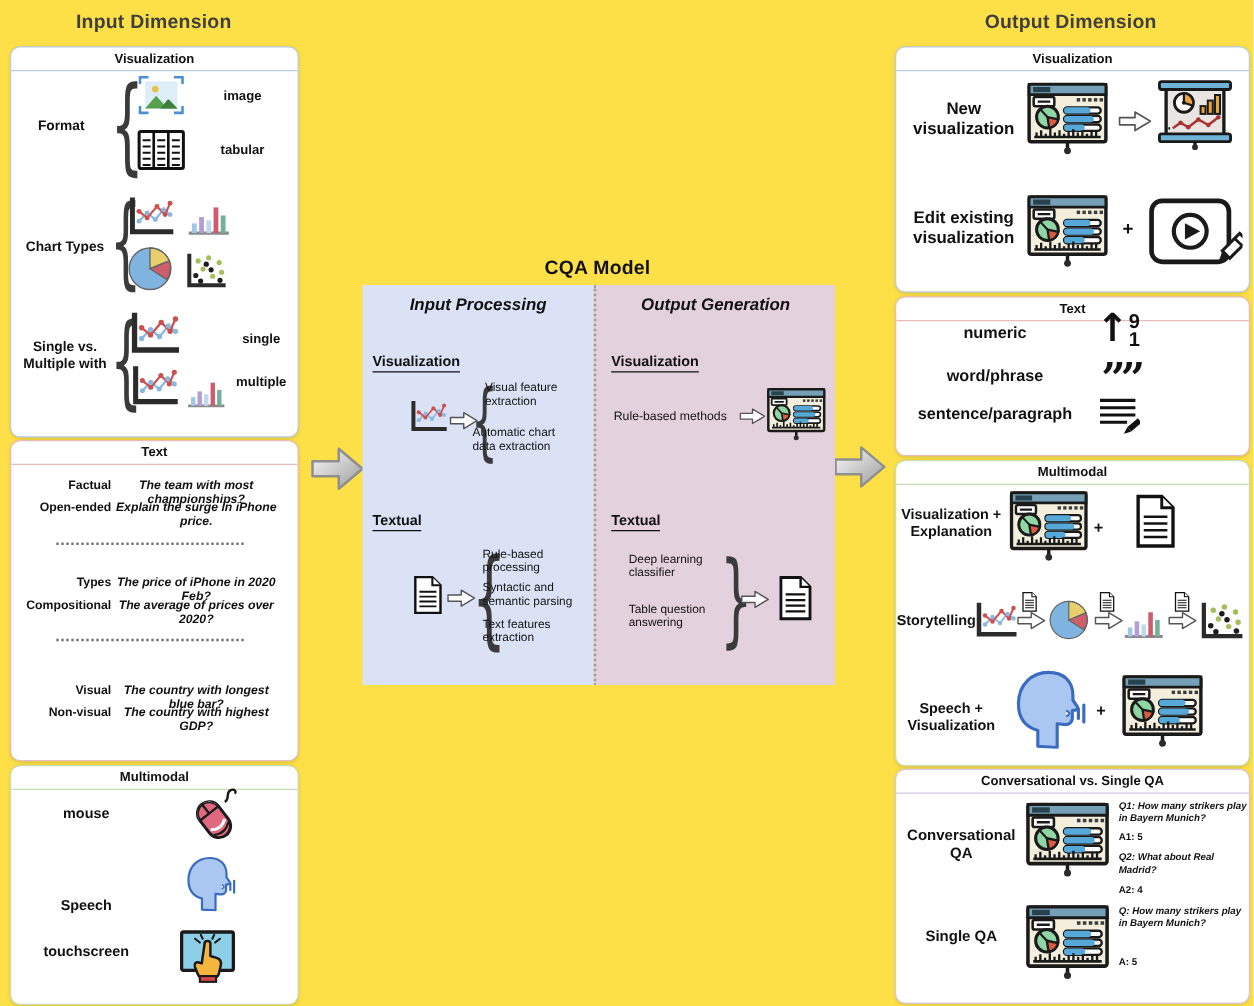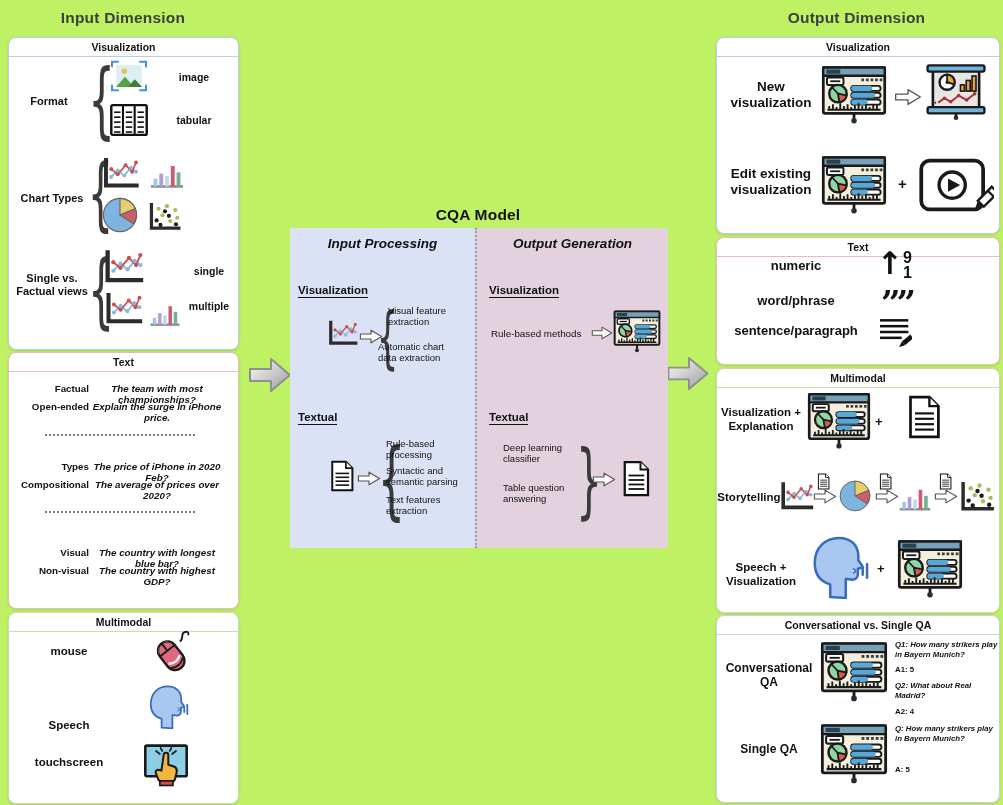--- a/index.html
+++ b/index.html
@@ -1,16 +1,16 @@
 <!DOCTYPE html>
 <html><head>
 <meta charset="utf-8">
 <style>
   html,body{margin:0;padding:0;background:#fff}
-  .canvas{position:relative;width:1003px;height:805px;background:#bef264;overflow:hidden;
+  .canvas{position:relative;width:1003px;height:805px;background:#fde047;overflow:hidden;
           font-family:"Liberation Sans",sans-serif;color:#111}
   .abs{position:absolute}
   .col-title{position:absolute;font-weight:bold;font-size:15.5px;color:#3f3f3f;text-align:center;letter-spacing:.2px}
   .box{position:absolute;background:#fff;border-radius:8px;box-shadow:0 1px 3px rgba(0,0,0,.12)}
   .hd{font-weight:bold;font-size:10.5px;text-align:center;padding:3px 0 3px;border-bottom:1.5px solid}
   .b-blue{border:1.5px solid #b9cde5}.b-blue .hd{border-color:#b9cde5}
   .b-red{border:1.5px solid #e7bcba}.b-red .hd{border-color:#e7bcba}
   .b-green{border:1.5px solid #c9ddb5}.b-green .hd{border-color:#c9ddb5}
   .b-purple{border:1.5px solid #d3c8e8}.b-purple .hd{border-color:#d3c8e8}
   .lbl{position:absolute;font-weight:bold;text-align:center;line-height:1.2}
@@ -285,21 +285,21 @@
     <svg class="ic" style="left:137px;top:119px" width="42" height="32">
         <use href="#s-bc"></use>
       </svg>
     <svg class="ic" style="left:92px;top:158px" width="38" height="38">
         <use href="#s-pie"></use>
       </svg>
     <svg class="ic" style="left:138px;top:163px" width="36" height="31">
         <use href="#s-sc"></use>
       </svg>
 
-    <div class="lbl" style="left:0;top:234px;width:86px;font-size:11px">Single vs. Factual views</div>
+    <div class="lbl" style="left:0;top:234px;width:86px;font-size:11px">Single vs. Multiple with</div>
     <span class="brace" style="left:66px;top:211px;font-size:82px">{</span>
     <svg class="ic" style="left:92px;top:210px" width="46" height="37">
         <use href="#s-lc"></use>
       </svg>
     <div class="lbl" style="left:170px;top:227px;width:60px;font-size:10.5px">single</div>
     <svg class="ic" style="left:93px;top:253px" width="44" height="35">
         <use href="#s-lc"></use>
       </svg>
     <svg class="ic" style="left:137px;top:260px" width="38" height="29">
         <use href="#s-bc"></use>

